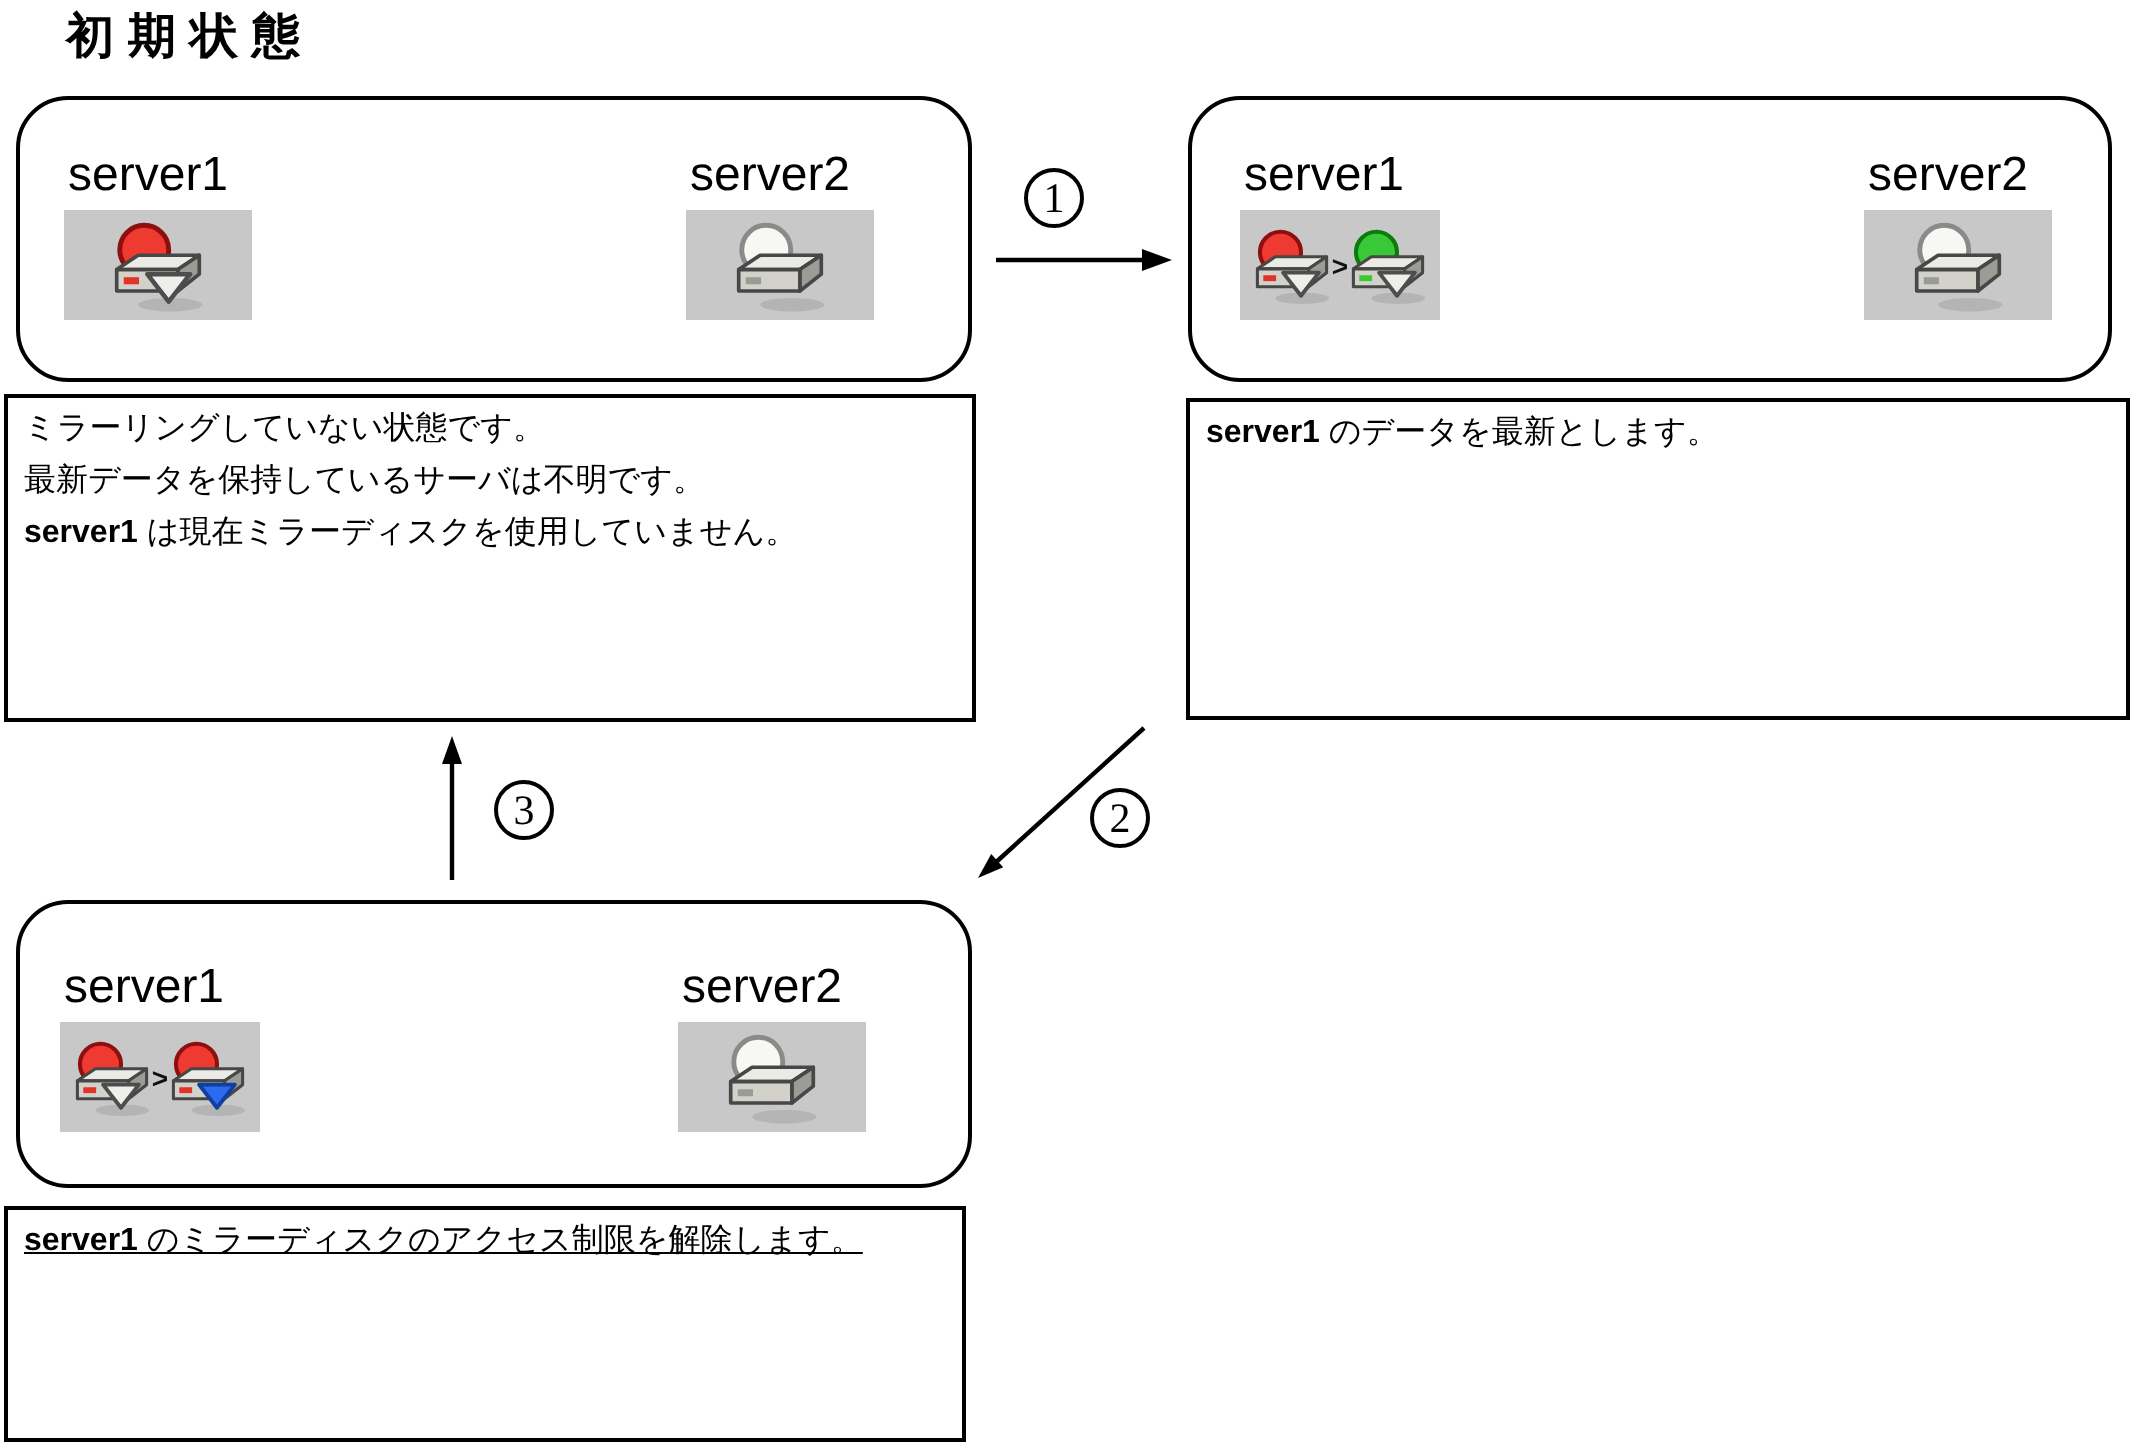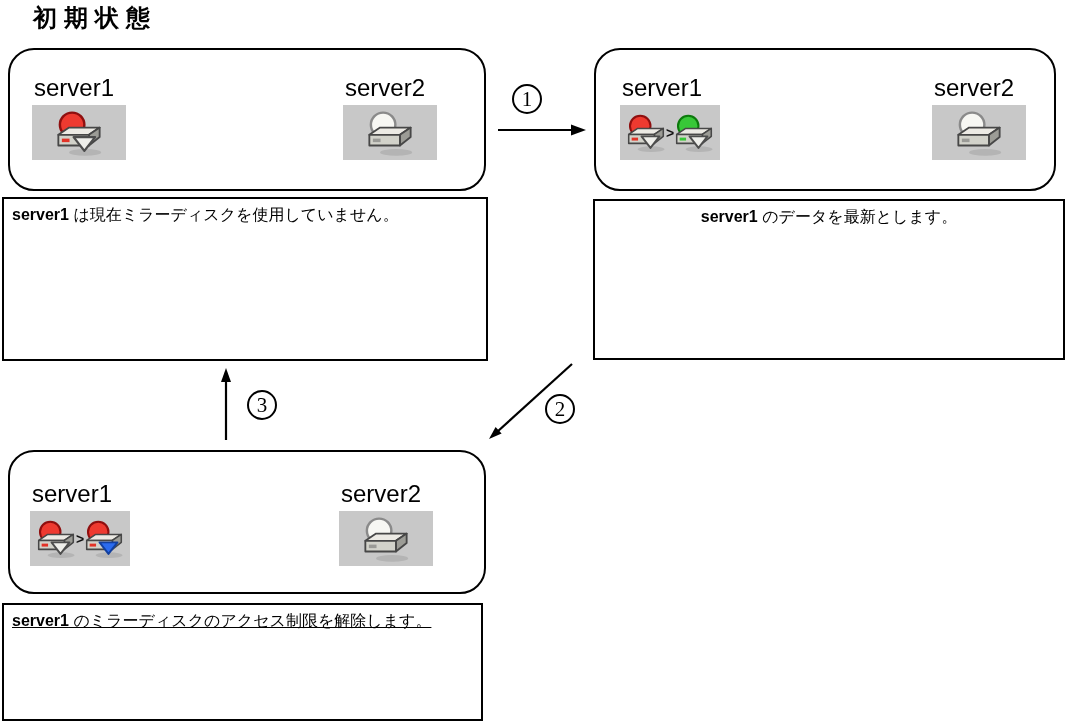--- a/index.html
+++ b/index.html
@@ -83,20 +83,22 @@
     <div class="server-label">server2</div>
     <div class="icon-tile">
       <svg class="disk v-unknown" width="52" height="49">
           <use href="#disk-sym"></use>
         </svg>
     </div>
   </div>
 </div>
 
 <div class="desc-box" style="left:2px;top:197px;width:486px;height:164px;">
+  <div class="line"><b></b><span>ミラーリングしていない状態です。</span></div>
+  <div class="line"><b></b><span>最新データを保持しているサーバは不明です。</span></div>
   <div class="line"><b>server1</b><span> は現在ミラーディスクを使用していません。</span></div>
 </div>
 
 <div class="state-box" style="left:594px;top:48px;width:462px;height:143px;">
   <div class="server" style="left:24px;">
     <div class="server-label">server1</div>
     <div class="icon-tile transition">
       <svg class="disk v-error" width="44" height="41">
           <use href="#disk-sym"></use>
         </svg>
@@ -109,21 +111,21 @@
   <div class="server" style="left:336px;">
     <div class="server-label">server2</div>
     <div class="icon-tile">
       <svg class="disk v-unknown" width="52" height="49">
           <use href="#disk-sym"></use>
         </svg>
     </div>
   </div>
 </div>
 
-<div class="desc-box" style="left:593px;top:199px;width:472px;height:161px;text-align:center;">
+<div class="desc-box" style="left:593px;top:199px;width:472px;height:161px;">
   <div class="line"><b>server1</b><span> のデータを最新とします。</span></div>
 </div>
 
 <div class="state-box" style="left:8px;top:450px;width:478px;height:144px;">
   <div class="server" style="left:20px;top:28px;">
     <div class="server-label">server1</div>
     <div class="icon-tile transition">
       <svg class="disk v-error" width="44" height="41">
           <use href="#disk-sym"></use>
         </svg>

